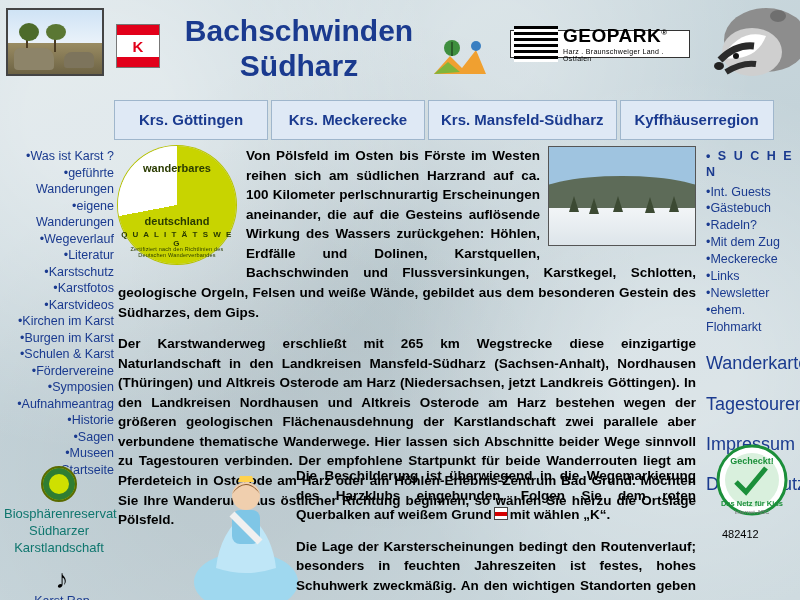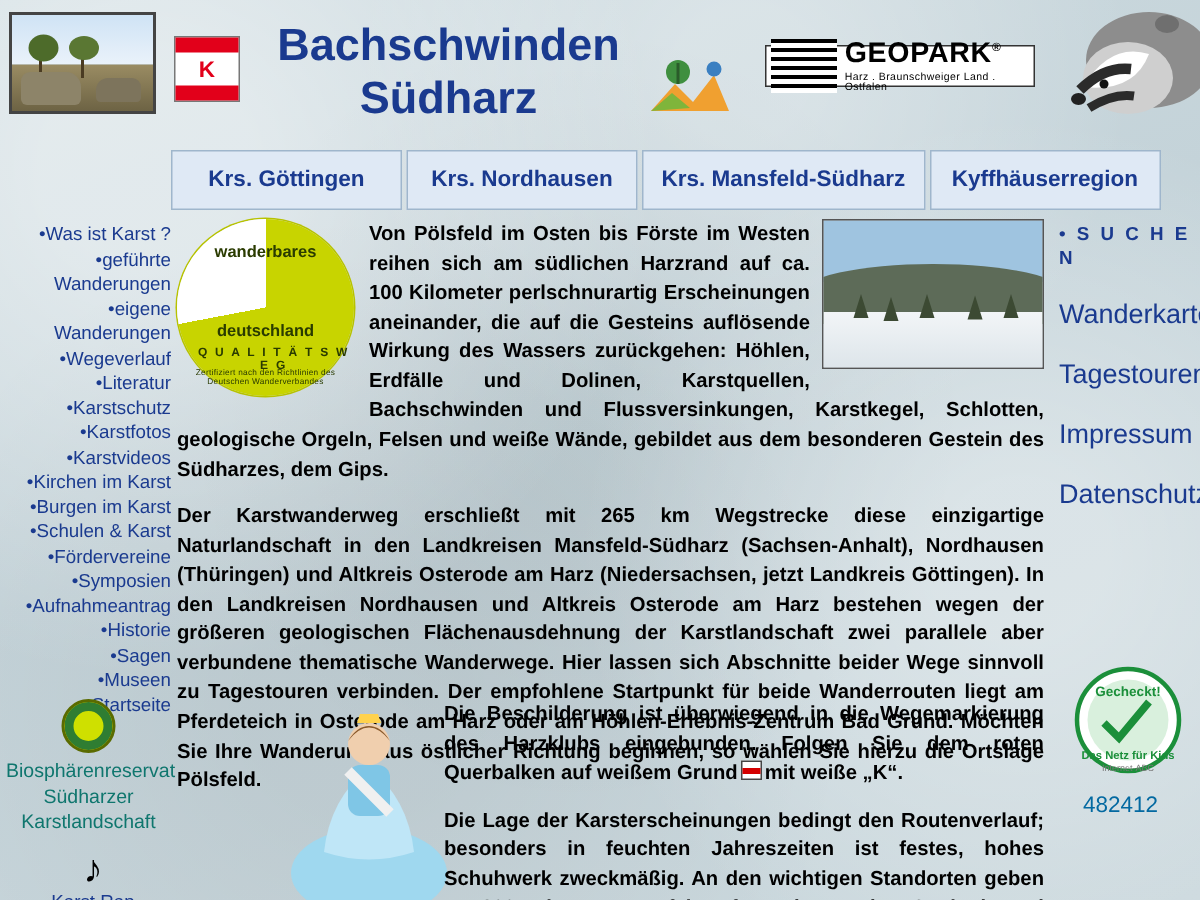--- a/index.html
+++ b/index.html
@@ -106,42 +106,42 @@
   .note .lbl{font-size:12.5px;color:#1a3a8f;margin-top:2px;}
 
   .rightcol{position:absolute;left:706px;top:148px;width:92px;color:#1a3a8f;}
   .rightcol .suche{font-size:12.5px;font-weight:bold;letter-spacing:2px;line-height:1.3;}
   .rightcol ul{list-style:none;margin:3px 0 0 0;padding:0;}
   .rightcol li{font-size:12.5px;line-height:1.35;cursor:pointer;}
   .rightcol li::before{content:"\2022 ";}
   .rightcol .plain{font-size:18px;line-height:1.35;margin-top:16px;cursor:pointer;}
 
   .seal{position:absolute;left:712px;top:440px;width:80px;height:80px;}
-  .counter{position:absolute;left:722px;top:528px;font-size:15px;color:#0369a1;text-align:right;}
+  .counter{position:absolute;left:722px;top:528px;font-size:11px;color:#000000;text-align:right;}
 
   
   .main{position:absolute;left:118px;top:146px;width:578px;}
   .main p{
     margin:0 0 12px 0;text-align:justify;font-size:13.5px;line-height:1.45;
     font-weight:bold;color:#000;
   }
   .qsiegel{
     float:left;width:118px;height:118px;margin:0 10px 4px 0;
     border-radius:50%;
     background:conic-gradient(#c8d400 0 72%, #ffffff 72% 100%);
     position:relative;
     box-shadow:0 0 0 1px #b7c200;
   }
   .qsiegel .inner{
     position:absolute;inset:0;display:flex;flex-direction:column;
     justify-content:center;text-align:center;
   }
   .qsiegel .l1{font-size:11px;font-weight:bold;color:#2a3b00;line-height:1.1;}
   .qsiegel .l2{font-size:11px;font-weight:bold;color:#2a3b00;line-height:1.1;margin-top:40px;}
-  .qsiegel .l3{font-size:8px;font-weight:bold;letter-spacing:1.5px;color:#2a3b00;margin-top:3px;margin-left:11px;}
+  .qsiegel .l3{font-size:8px;font-weight:bold;letter-spacing:1.5px;color:#2a3b00;margin-top:3px;}
   .qsiegel .ring{
     position:absolute;left:0;right:0;bottom:6px;text-align:center;
     font-size:5.5px;color:#2a3b00;letter-spacing:.2px;
   }
   .winterphoto{
     float:right;width:148px;height:100px;margin:0 0 6px 8px;
     border:1px solid #555;box-sizing:border-box;overflow:hidden;position:relative;
     background:linear-gradient(#9fc4e0 0 42%, #e9eef2 42% 100%);
   }
   .winterphoto .hill{position:absolute;left:-10%;top:30%;width:120%;height:40%;
@@ -216,21 +216,21 @@
         <path d="M34 72 q16 -10 30 -8" stroke="#2b2b2b" stroke-width="6" fill="none"></path>
         <circle cx="44" cy="56" r="3" fill="#111"></circle>
         <ellipse cx="27" cy="66" rx="5" ry="4" fill="#222"></ellipse>
         <ellipse cx="86" cy="16" rx="8" ry="6" fill="#6f6f6f"></ellipse>
       </svg>
     </div>
   </div>
 
   <div class="nav">
     <div class="tab">Krs. Göttingen</div>
-    <div class="tab">Krs. Nordhausen</div>
+    <div class="tab">Krs. Meckerecke</div>
     <div class="tab">Krs. Mansfeld-Südharz</div>
     <div class="tab">Kyffhäuserregion</div>
   </div>
 
   <div class="leftcol">
     <ul>
       <li>Was ist Karst ?</li>
       <li>geführte Wanderungen</li>
       <li>eigene Wanderungen</li>
       <li>Wegeverlauf</li>
@@ -258,20 +258,30 @@
     <div class="cap">Karstlandschaft</div>
   </div>
 
   <div class="note">
     <div class="glyph">♪</div>
     <div class="lbl">Karst Rap</div>
   </div>
 
   <div class="rightcol">
     <div class="suche">• <span>S U C H E N</span></div>
+    <ul>
+      <li>Int. Guests</li>
+      <li>Gästebuch</li>
+      <li>Radeln?</li>
+      <li>Mit dem Zug</li>
+      <li>Meckerecke</li>
+      <li>Links</li>
+      <li>Newsletter</li>
+      <li>ehem. Flohmarkt</li>
+    </ul>
     <div class="plain">Wanderkarten</div>
     <div class="plain">Tagestouren</div>
     <div class="plain">Impressum</div>
     <div class="plain">Datenschutz</div>
   </div>
 
   <div class="seal">
     <svg width="80" height="80" viewBox="0 0 80 80">
       <circle cx="40" cy="40" r="34" fill="#ffffff" stroke="#1b8f3a" stroke-width="3"></circle>
       <circle cx="40" cy="40" r="27" fill="#d9f0dd"></circle>
@@ -314,17 +324,17 @@
       <path d="M60 42 q-26 20 -30 56 q30 10 60 0 q-4 -36 -30 -56 z" fill="#bfe6f7"></path>
       <rect x="46" y="40" width="28" height="34" rx="8" fill="#7fc6e6"></rect>
       <path d="M46 44 l28 28" stroke="#f0f0f0" stroke-width="7"></path>
       <circle cx="60" cy="26" r="14" fill="#f0cfae"></circle>
       <path d="M46 24 q14 -18 28 0 q-6 -10 -14 -10 q-8 0 -14 10z" fill="#8a5a2b"></path>
       <path d="M52 12 l16 0 l-2 -6 l-12 0 z" fill="#ffd24d"></path>
     </svg>
   </div>
 
   <div class="lowertext">
-    <p><span>Die Beschilderung ist überwiegend in die Wegemarkierung des Harzklubs eingebunden. Folgen Sie dem roten Querbalken auf weißem Grund</span><span class="markbadge"></span><span>mit weiße „K“.</span></p>
+    <p><span>Die Beschilderung ist überwiegend in die Wegemarkierung des Harzklubs eingebunden. Folgen Sie dem roten Querbalken auf weißem Grund</span><span class="markbadge"></span><span>mit wählen „K“.</span></p>
     <p>Die Lage der Karsterscheinungen bedingt den Routenverlauf; besonders in feuchten Jahreszeiten ist festes, hohes Schuhwerk zweckmäßig. An den wichtigen Standorten geben ca. 200 Erläuterungstafeln Informationen über Geologie und Landschaft, Umwelt- und Naturschutz, Grundwasser sowie</p>
   </div>
 
 </div>
 
 </body></html>

